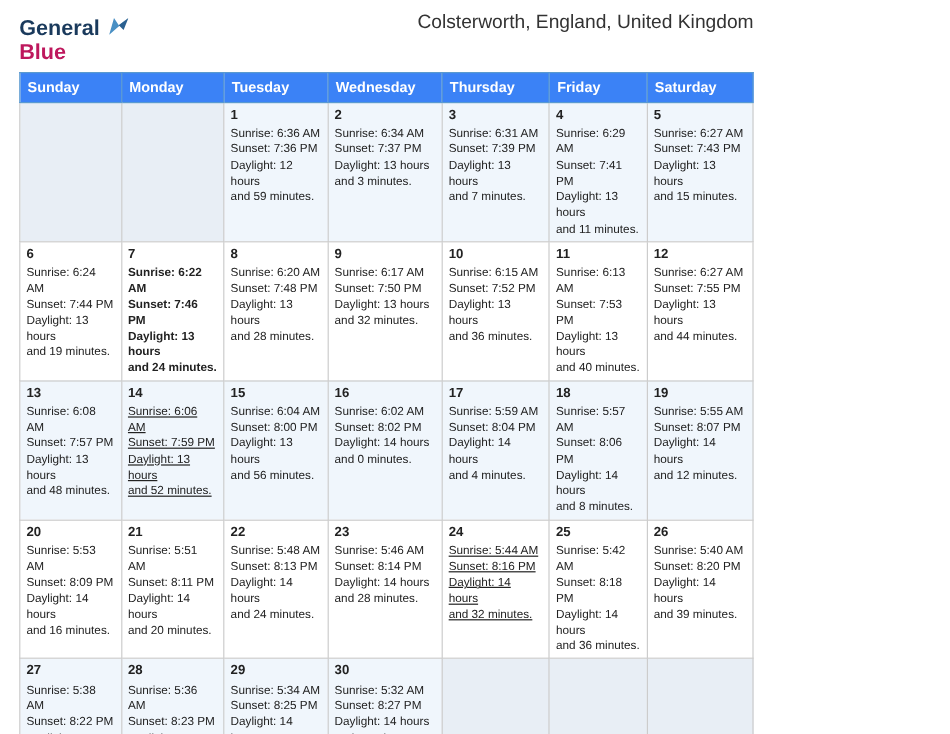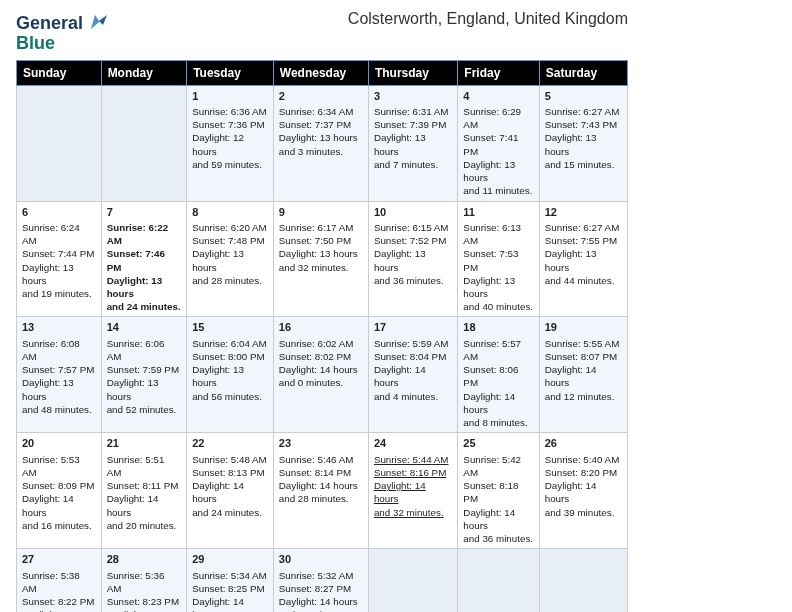--- a/index.html
+++ b/index.html
@@ -47,21 +47,21 @@
       color: #333;
       font-weight: normal;
       text-align: right;
     }
     .calendar {
       width: 100%;
       border-collapse: collapse;
       font-size: 10.5px;
     }
     .calendar th {
-      background: #000000;
+      background: #3b82f6;
       color: #fff;
       text-align: left;
       padding: 5px 6px;
       font-size: 12px;
       font-weight: bold;
       border: 1px solid #5a9ad0;
     }
     .calendar td {
       vertical-align: top;
       border: 1px solid #ccc;
@@ -102,21 +102,21 @@
   <div class="header">
     <div class="logo">
       <div>
         <div style="display:flex;align-items:center;">
           <span class="logo-text">General</span>
           <svg width="22" height="22" viewBox="0 0 22 22" style="margin-left:2px;margin-top:-4px;">
             <polygon points="6,18 22,4 14,10 10,4" fill="#4a90c4"></polygon>
             <polygon points="14,10 22,4 18,14" fill="#2a6090"></polygon>
           </svg>
         </div>
-        <span class="logo-text" style="color:#0f766e;margin-top:20px;">Blue</span>
+        <span class="logo-text" style="color:#be185d;margin-top:20px;">Blue</span>
       </div>
     </div>
     <div class="title-block">
       <div class="subtitle">Colsterworth, England, United Kingdom</div>
     </div>
   </div>
 
   <table class="calendar">
     <thead>
       <tr>
@@ -223,21 +223,21 @@
         <tr class="row-even">
           <td>
             <span class="day-number">13</span>
             <div class="day-info" style="white-space: pre-line;">Sunrise: 6:08 AM
 Sunset: 7:57 PM
 Daylight: 13 hours
 and 48 minutes.</div>
           </td>
           <td>
             <span class="day-number">14</span>
-            <div class="day-info" style="white-space: pre-line;">Sunrise: 6:06 AM
+            <div class="day-info" style="white-space: pre-line; text-decoration: underline;">Sunrise: 6:06 AM
 Sunset: 7:59 PM
 Daylight: 13 hours
 and 52 minutes.</div>
           </td>
           <td>
             <span class="day-number">15</span>
             <div class="day-info" style="white-space: pre-line;">Sunrise: 6:04 AM
 Sunset: 8:00 PM
 Daylight: 13 hours
 and 56 minutes.</div>

